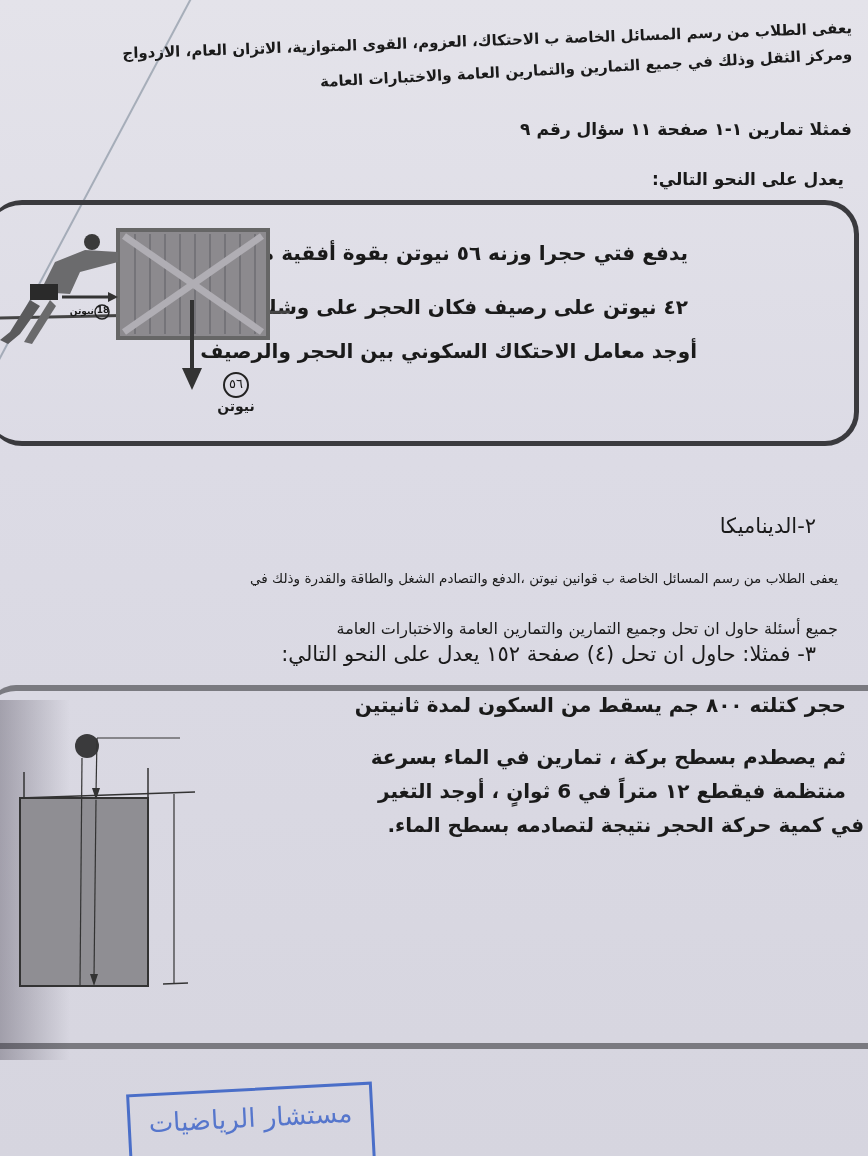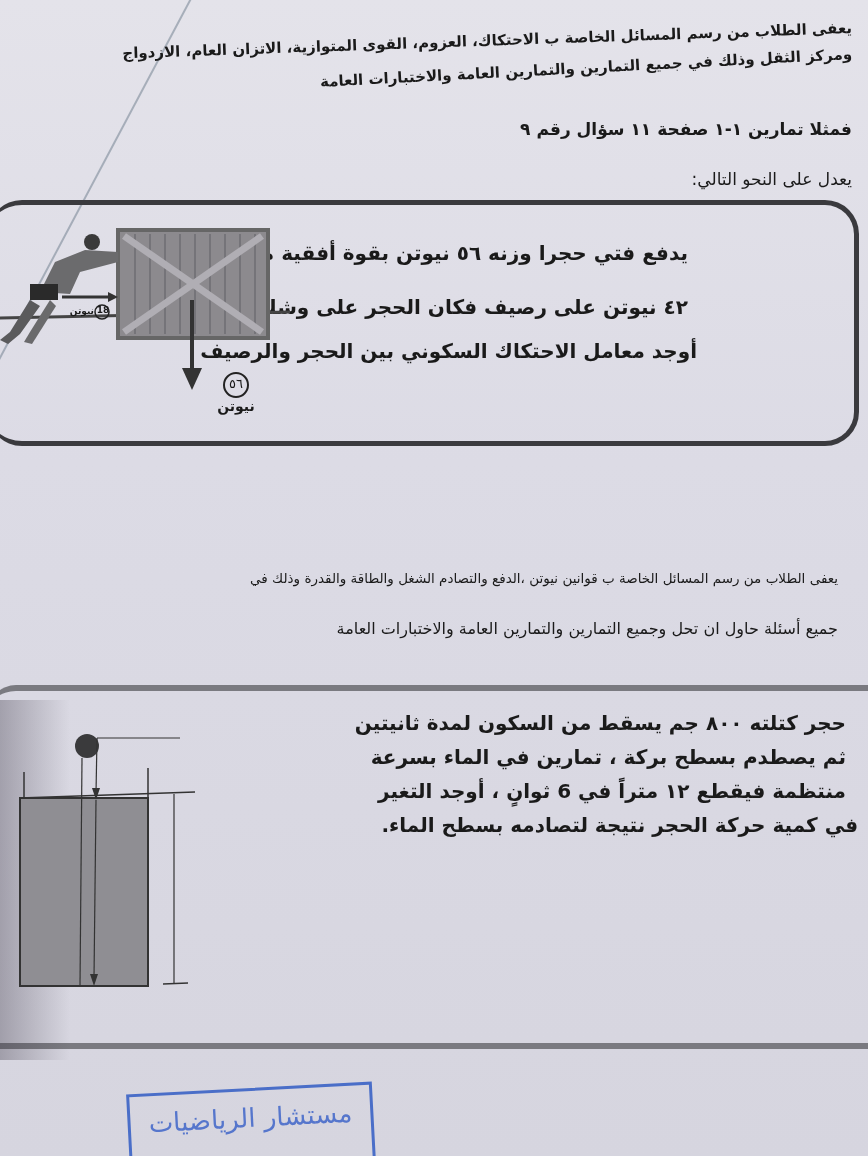--- a/index.html
+++ b/index.html
@@ -19,21 +19,21 @@
 </style>
 </head>
 <body>
 
 <div class="page">
   <div class="page-edge"></div>
 
   <div class="rtl t-sm" style="right:16px;top:18px;width:820px;font-weight:bold;transform:rotate(-2deg);transform-origin:right center;">يعفى الطلاب من رسم المسائل الخاصة ب الاحتكاك، العزوم، القوى المتوازية، الاتزان العام، الازدواج</div>
   <div class="rtl t-sm" style="right:16px;top:44px;width:820px;font-weight:bold;transform:rotate(-3deg);transform-origin:right center;">ومركز الثقل وذلك في جميع التمارين والتمارين العامة والاختبارات العامة</div>
   <div class="rtl t-md" style="right:16px;top:92px;width:600px;font-weight:bold;">فمثلا تمارين ١-١ صفحة ١١ سؤال رقم ٩</div>
-  <div class="rtl t-md" style="right:16px;top:142px;width:600px;font-weight:normal;">يعدل على النحو التالي:</div>
+  <div class="rtl t-md" style="right:24px;top:142px;width:600px;font-weight:bold;">يعدل على النحو التالي:</div>
 
   <div class="box1"></div>
   <div>
     <div class="rtl t-lg" style="right:180px;top:236px;width:560px;">يدفع فتي حجرا وزنه ٥٦ نيوتن بقوة أفقية مقدارها</div>
     <div class="rtl t-lg" style="right:180px;top:290px;width:560px;">٤٢ نيوتن على رصيف فكان الحجر على وشك الحركة.</div>
     <div class="rtl t-lg" style="right:171px;top:334px;width:560px;">أوجد معامل الاحتكاك السكوني بين الحجر والرصيف</div>
   </div>
 
   <svg style="left:0;top:222px;" width="290" height="210" viewBox="0 0 290 210">
 
@@ -68,30 +68,32 @@
 
     <circle cx="236" cy="163" r="12" fill="none" stroke="#222" stroke-width="2"></circle>
 
     <circle cx="102" cy="90" r="7" fill="none" stroke="#222" stroke-width="1.5"></circle>
   </svg>
   <div class="rtl" style="left:93px;top:305px;width:20px;font-size:9px;font-weight:bold;text-align:center;">18</div>
   <div class="rtl" style="left:66px;top:306px;width:28px;font-size:9px;font-weight:bold;">نيوتن</div>
   <div class="rtl" style="left:224px;top:376px;width:24px;font-size:13px;font-weight:normal;text-align:center;">٥٦</div>
   <div class="rtl" style="left:210px;top:398px;width:52px;font-size:14px;font-weight:bold;text-align:center;">نيوتن</div>
 
+  <div class="rtl t-xl" style="right:52px;top:508px;width:300px;">٢-الديناميكا</div>
   <div class="rtl t-sm" style="right:30px;top:568px;width:810px;font-size:13.5px;">يعفى الطلاب من رسم المسائل الخاصة ب قوانين نيوتن ،الدفع والتصادم الشغل والطاقة والقدرة وذلك في</div>
   <div class="rtl t-md" style="right:30px;top:592px;width:810px;font-size:16px;">جميع أسئلة حاول ان تحل وجميع التمارين والتمارين العامة والاختبارات العامة</div>
+  <div class="rtl t-xl" style="right:52px;top:636px;width:700px;">٣- فمثلا: حاول ان تحل (٤) صفحة ١٥٢ يعدل على النحو التالي:</div>
 
   <div class="box2"></div>
   <div class="shadow-left"></div>
   <div>
-    <div class="rtl t-lg" style="right:22px;top:706px;width:600px;">حجر كتلته ٨٠٠ جم يسقط من السكون لمدة ثانيتين</div>
+    <div class="rtl t-lg" style="right:22px;top:688px;width:600px;">حجر كتلته ٨٠٠ جم يسقط من السكون لمدة ثانيتين</div>
     <div class="rtl t-lg" style="right:22px;top:740px;width:600px;">ثم يصطدم بسطح بركة ، تمارين في الماء بسرعة</div>
     <div class="rtl t-lg" style="right:22px;top:774px;width:600px;">منتظمة فيقطع ١٢ متراً في 6 ثوانٍ ، أوجد التغير</div>
-    <div class="rtl t-lg" style="right:10px;top:808px;width:600px;">في كمية حركة الحجر نتيجة لتصادمه بسطح الماء.</div>
+    <div class="rtl t-lg" style="right:4px;top:808px;width:600px;">في كمية حركة الحجر نتيجة لتصادمه بسطح الماء.</div>
   </div>
 
   <svg style="left:0;top:730px;" width="340" height="300" viewBox="0 0 340 300">
 
     <rect x="20" y="68" width="128" height="188" fill="#8f8e93" stroke="#333" stroke-width="2"></rect>
 
     <line x1="24" y1="42" x2="24" y2="68" stroke="#333" stroke-width="1.5"></line>
     <line x1="148" y1="38" x2="148" y2="68" stroke="#333" stroke-width="1.5"></line>
 
     <line x1="20" y1="68" x2="195" y2="62" stroke="#333" stroke-width="1.5"></line>

